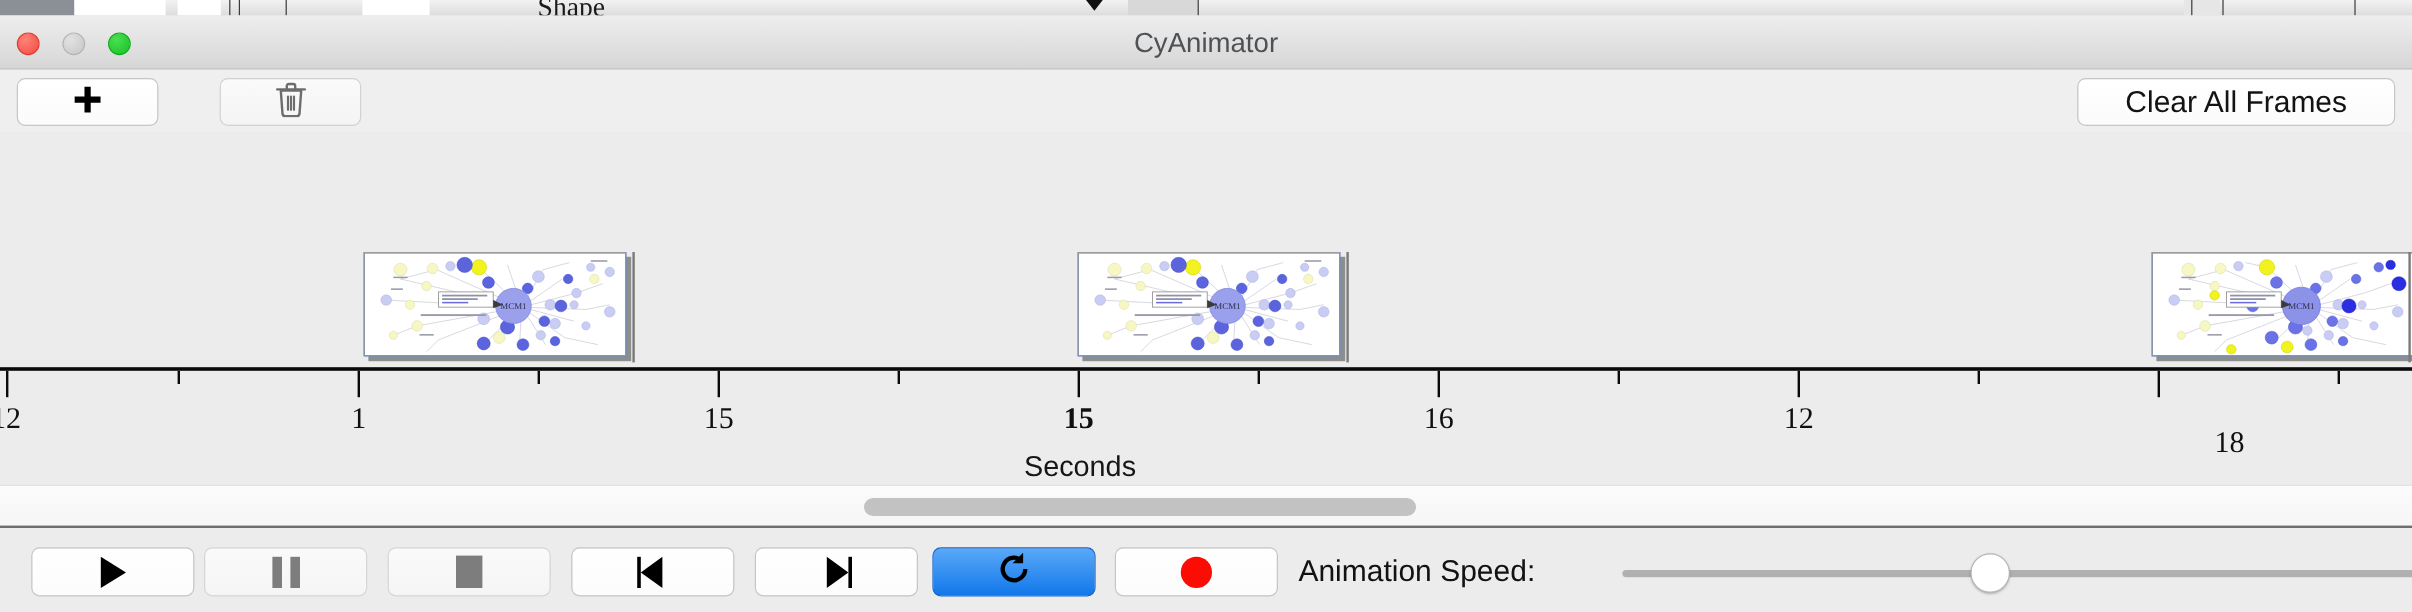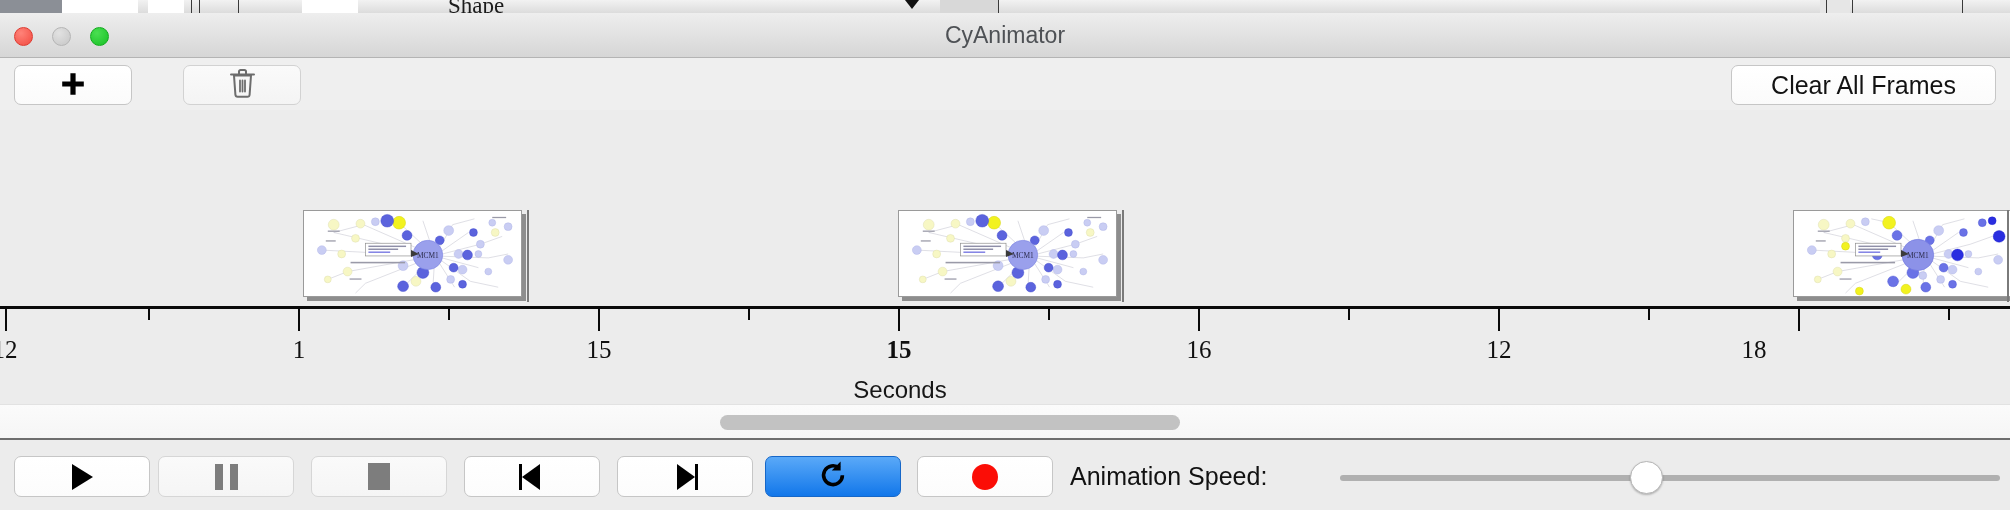--- a/index.html
+++ b/index.html
@@ -112,21 +112,21 @@
     border-top: 1px solid #e2e2e2;
     border-bottom: 2px solid #6e6e6e;
   }
   #hscroll-thumb {
     position: absolute; left: 720px; top: 10px; width: 460px; height: 15px;
     background: #c2c2c2; border-radius: 8px;
   }
 
   
   #playbar {
-    position: absolute; left: 0; top: 442px; width: 1933px; height: 68px;
+    position: absolute; left: 12px; top: 442px; width: 1933px; height: 68px;
     background: #ececec;
   }
   .pbtn {
     position: absolute; top: 14px; height: 41px; width: 136px;
     border-radius: 7px;
     display: flex; align-items: center; justify-content: center;
   }
   .pbtn.white { background: linear-gradient(#ffffff, #fcfcfc); border: 1px solid #c6c6c6; }
   .pbtn.dim   { background: linear-gradient(#fafafa, #f5f5f5); border: 1px solid #d6d6d6; }
   .pbtn.blue  { background: linear-gradient(#5aa9f8, #1277ea); border: 1px solid #1667c8; }
@@ -444,21 +444,21 @@
   <div class="tick minor" style="left:1648px;"></div>
   <div class="tick major" style="left:1798px;"></div>
   <div class="tick minor" style="left:1948px;"></div>
 
   <div class="tlabel" style="left:5px;">12</div>
   <div class="tlabel" style="left:299px;">1</div>
   <div class="tlabel" style="left:599px;">15</div>
   <div class="tlabel" style="left:899px;font-weight:bold;">15</div>
   <div class="tlabel" style="left:1199px;">16</div>
   <div class="tlabel" style="left:1499px;">12</div>
-  <div class="tlabel" style="left:1754px;">18</div>
+  <div class="tlabel" style="left:1858px;margin-top:20px;">18</div>
 
   <div id="axis-title">
     <span>Seconds</span>
   </div>
 </div>
 
 <div id="hscroll-track">
   <div id="hscroll-thumb"></div>
 </div>
 

